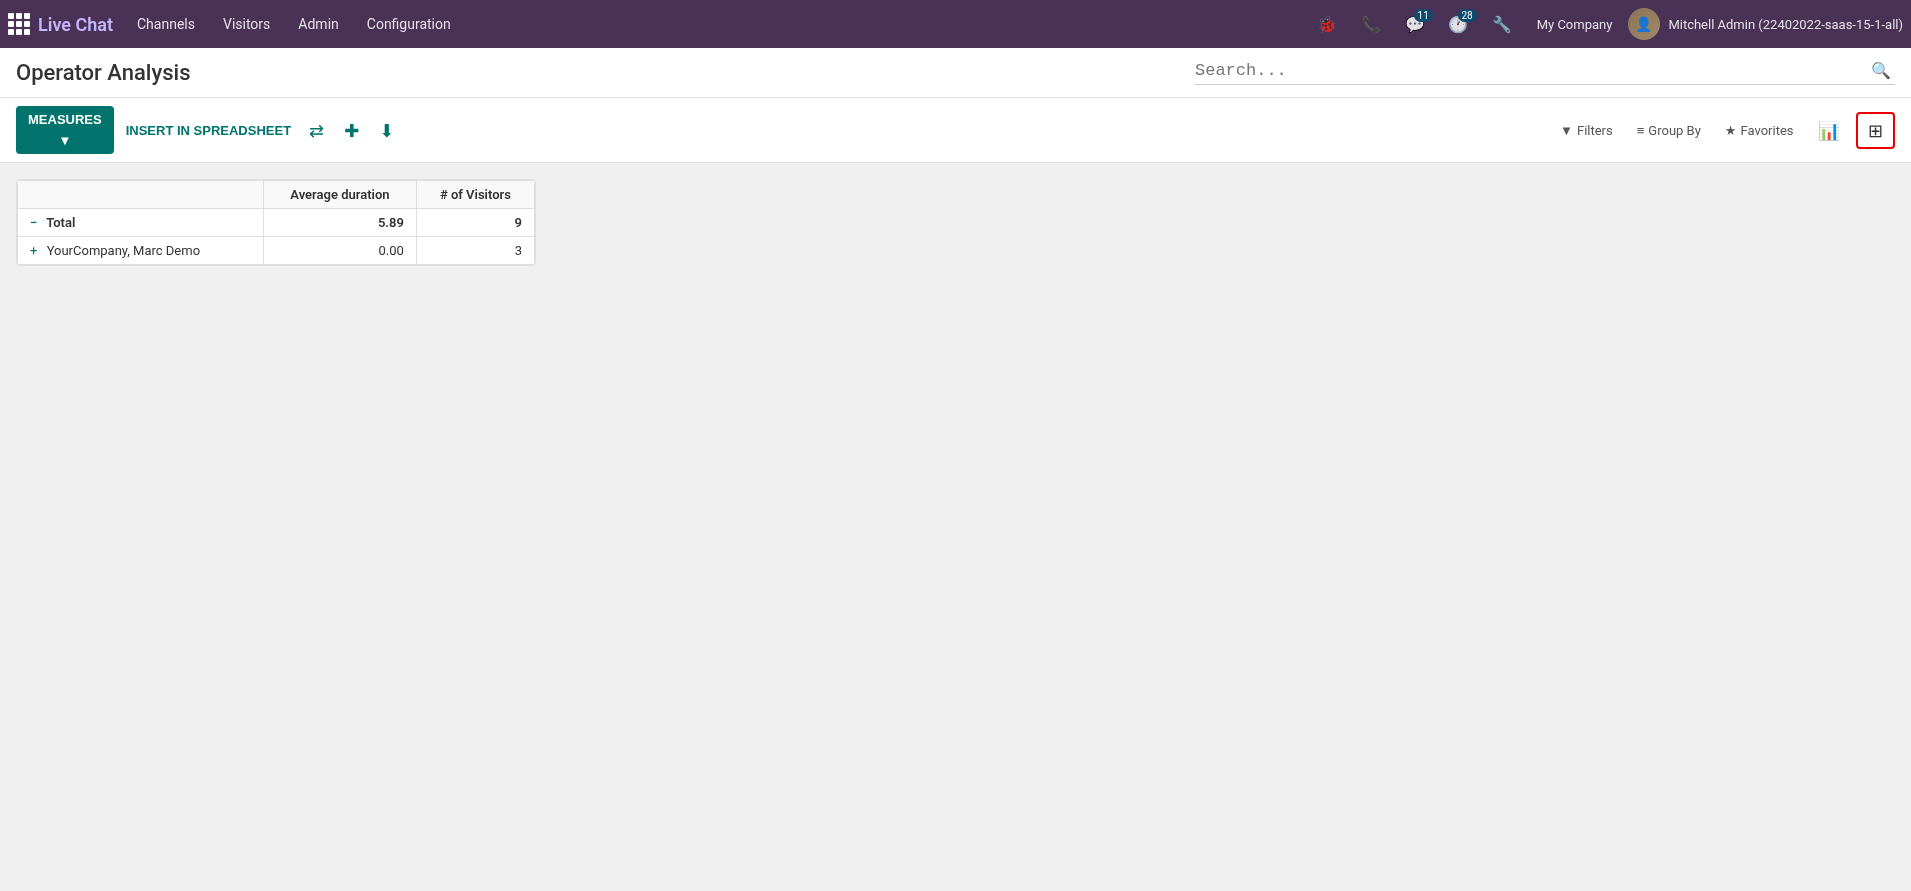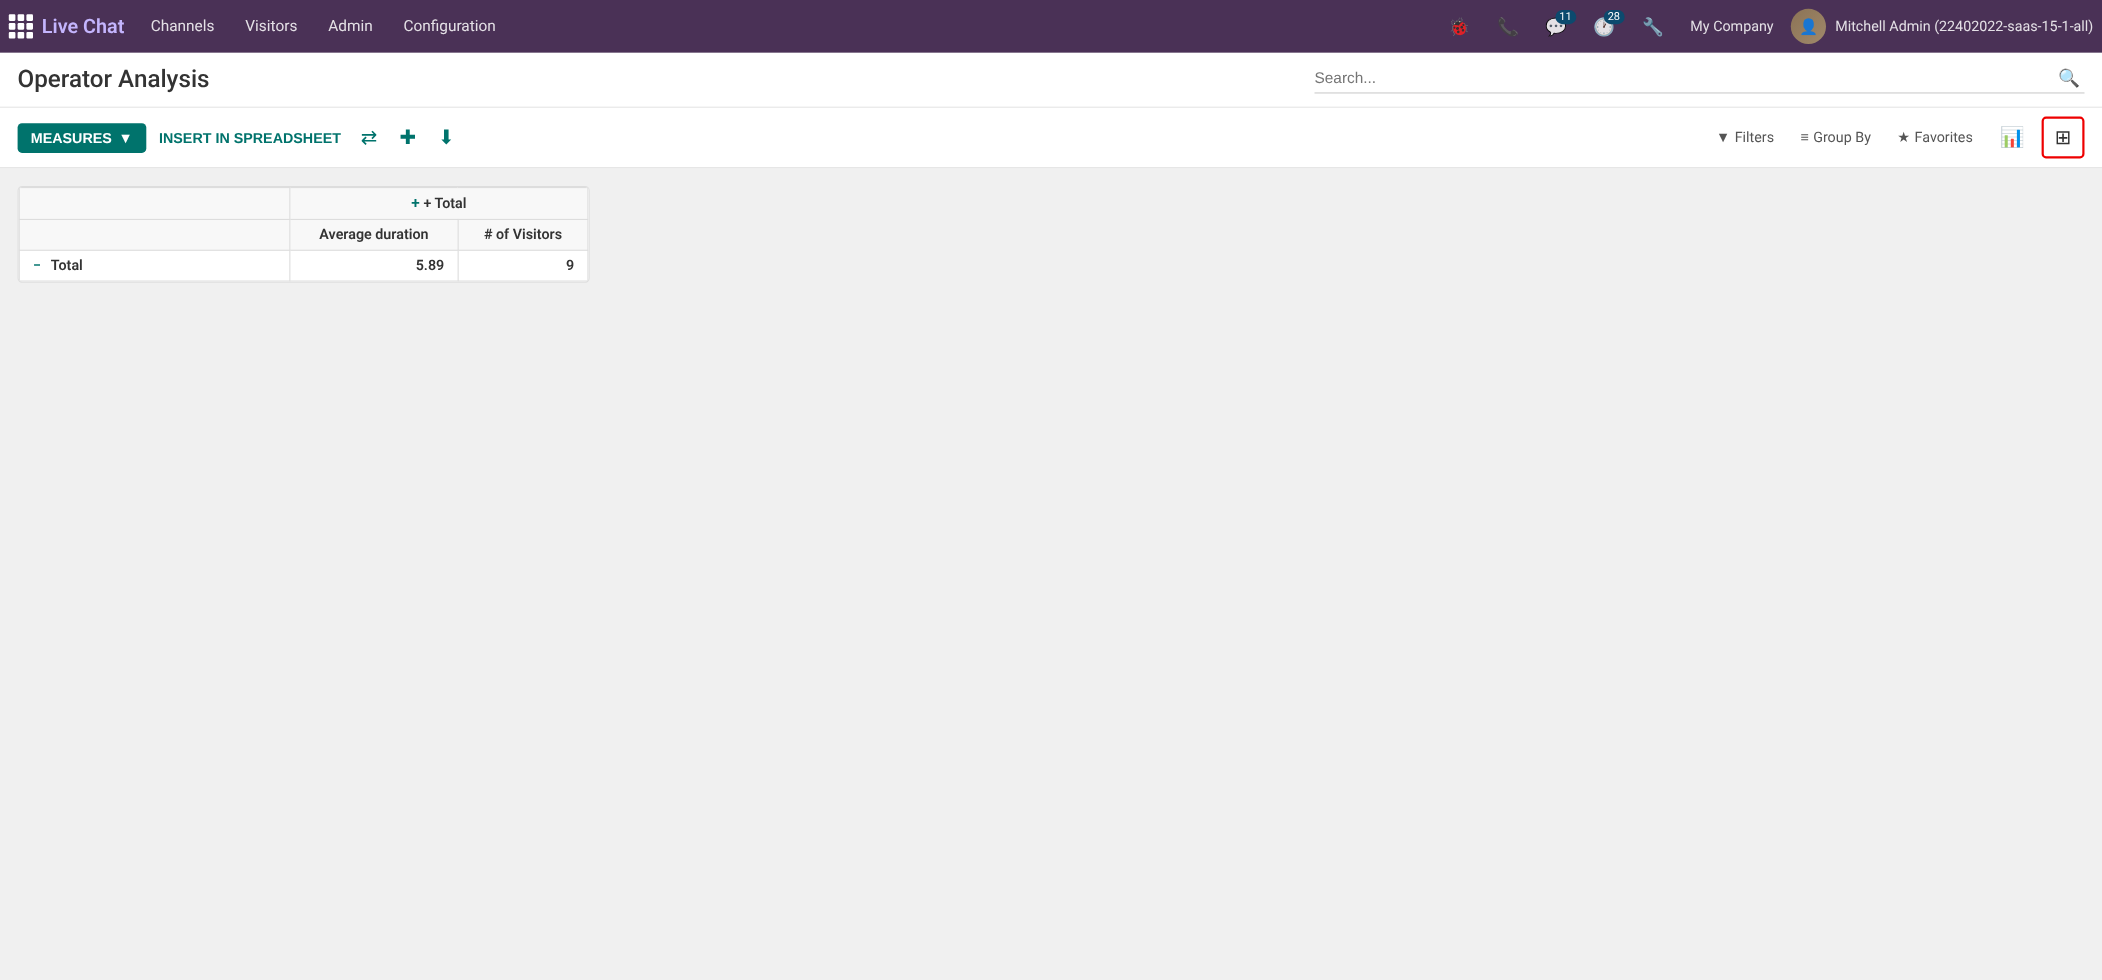--- a/index.html
+++ b/index.html
@@ -110,24 +110,25 @@
       display: flex;
       align-items: center;
       flex: 1;
       max-width: 700px;
       border-bottom: 1px solid #ccc;
       padding-bottom: 4px;
     }
     .search-input {
       border: none;
       outline: none;
-      font-size: 14px;
+      font-size: 17px;
       color: #4c1d95;
       width: 100%;
       background: transparent;
+      font-family: Liberation Mono, monospace;
     }
     .search-icon-btn {
       color: #666;
       font-size: 16px;
       cursor: pointer;
       padding: 0 4px;
     }
 
     
     .toolbar {
@@ -144,20 +145,21 @@
       border: none;
       padding: 6px 12px;
       border-radius: 4px;
       cursor: pointer;
       font-size: 13px;
       font-weight: 600;
       display: flex;
       align-items: center;
       gap: 6px;
       text-transform: uppercase;
+      flex-direction: column;
     }
     .btn-insert {
       background: transparent;
       color: #00736c;
       border: none;
       cursor: pointer;
       font-size: 13px;
       font-weight: 600;
       padding: 6px 4px;
       text-transform: uppercase;
@@ -343,41 +345,42 @@
     </div>
     <div class="view-btn">📊</div>
     <div class="view-btn active">⊞</div>
   </div>
 </div>
 
 <div class="main-content">
   <div class="pivot-table">
     <table>
       <thead>
-        <tr class="header-row">
-          <th class="corner-cell"></th>
-          <th class="total-header" colspan="2">
-            <span class="col-plus">+</span>
-            <span style="display:inline;">+ Total</span>
-          </th>
-        </tr>
         <tr>
           <th class="corner-cell"></th>
           <th>Average duration</th>
           <th># of Visitors</th>
         </tr>
       </thead>
       <tbody>
 
         <tr class="total-row">
           <td class="row-label">
             <span class="minus-icon">−</span>
             <span>Total</span>
           </td>
           <td class="num-cell">5.89</td>
           <td class="num-cell">9</td>
         </tr>
 
+        <tr>
+          <td class="row-label">
+            <span class="expand-icon">+</span>
+            <span>YourCompany, Marc Demo</span>
+          </td>
+          <td class="num-cell">0.00</td>
+          <td class="num-cell">3</td>
+        </tr>
 
       </tbody>
     </table>
   </div>
 </div>
 
 </body></html>

